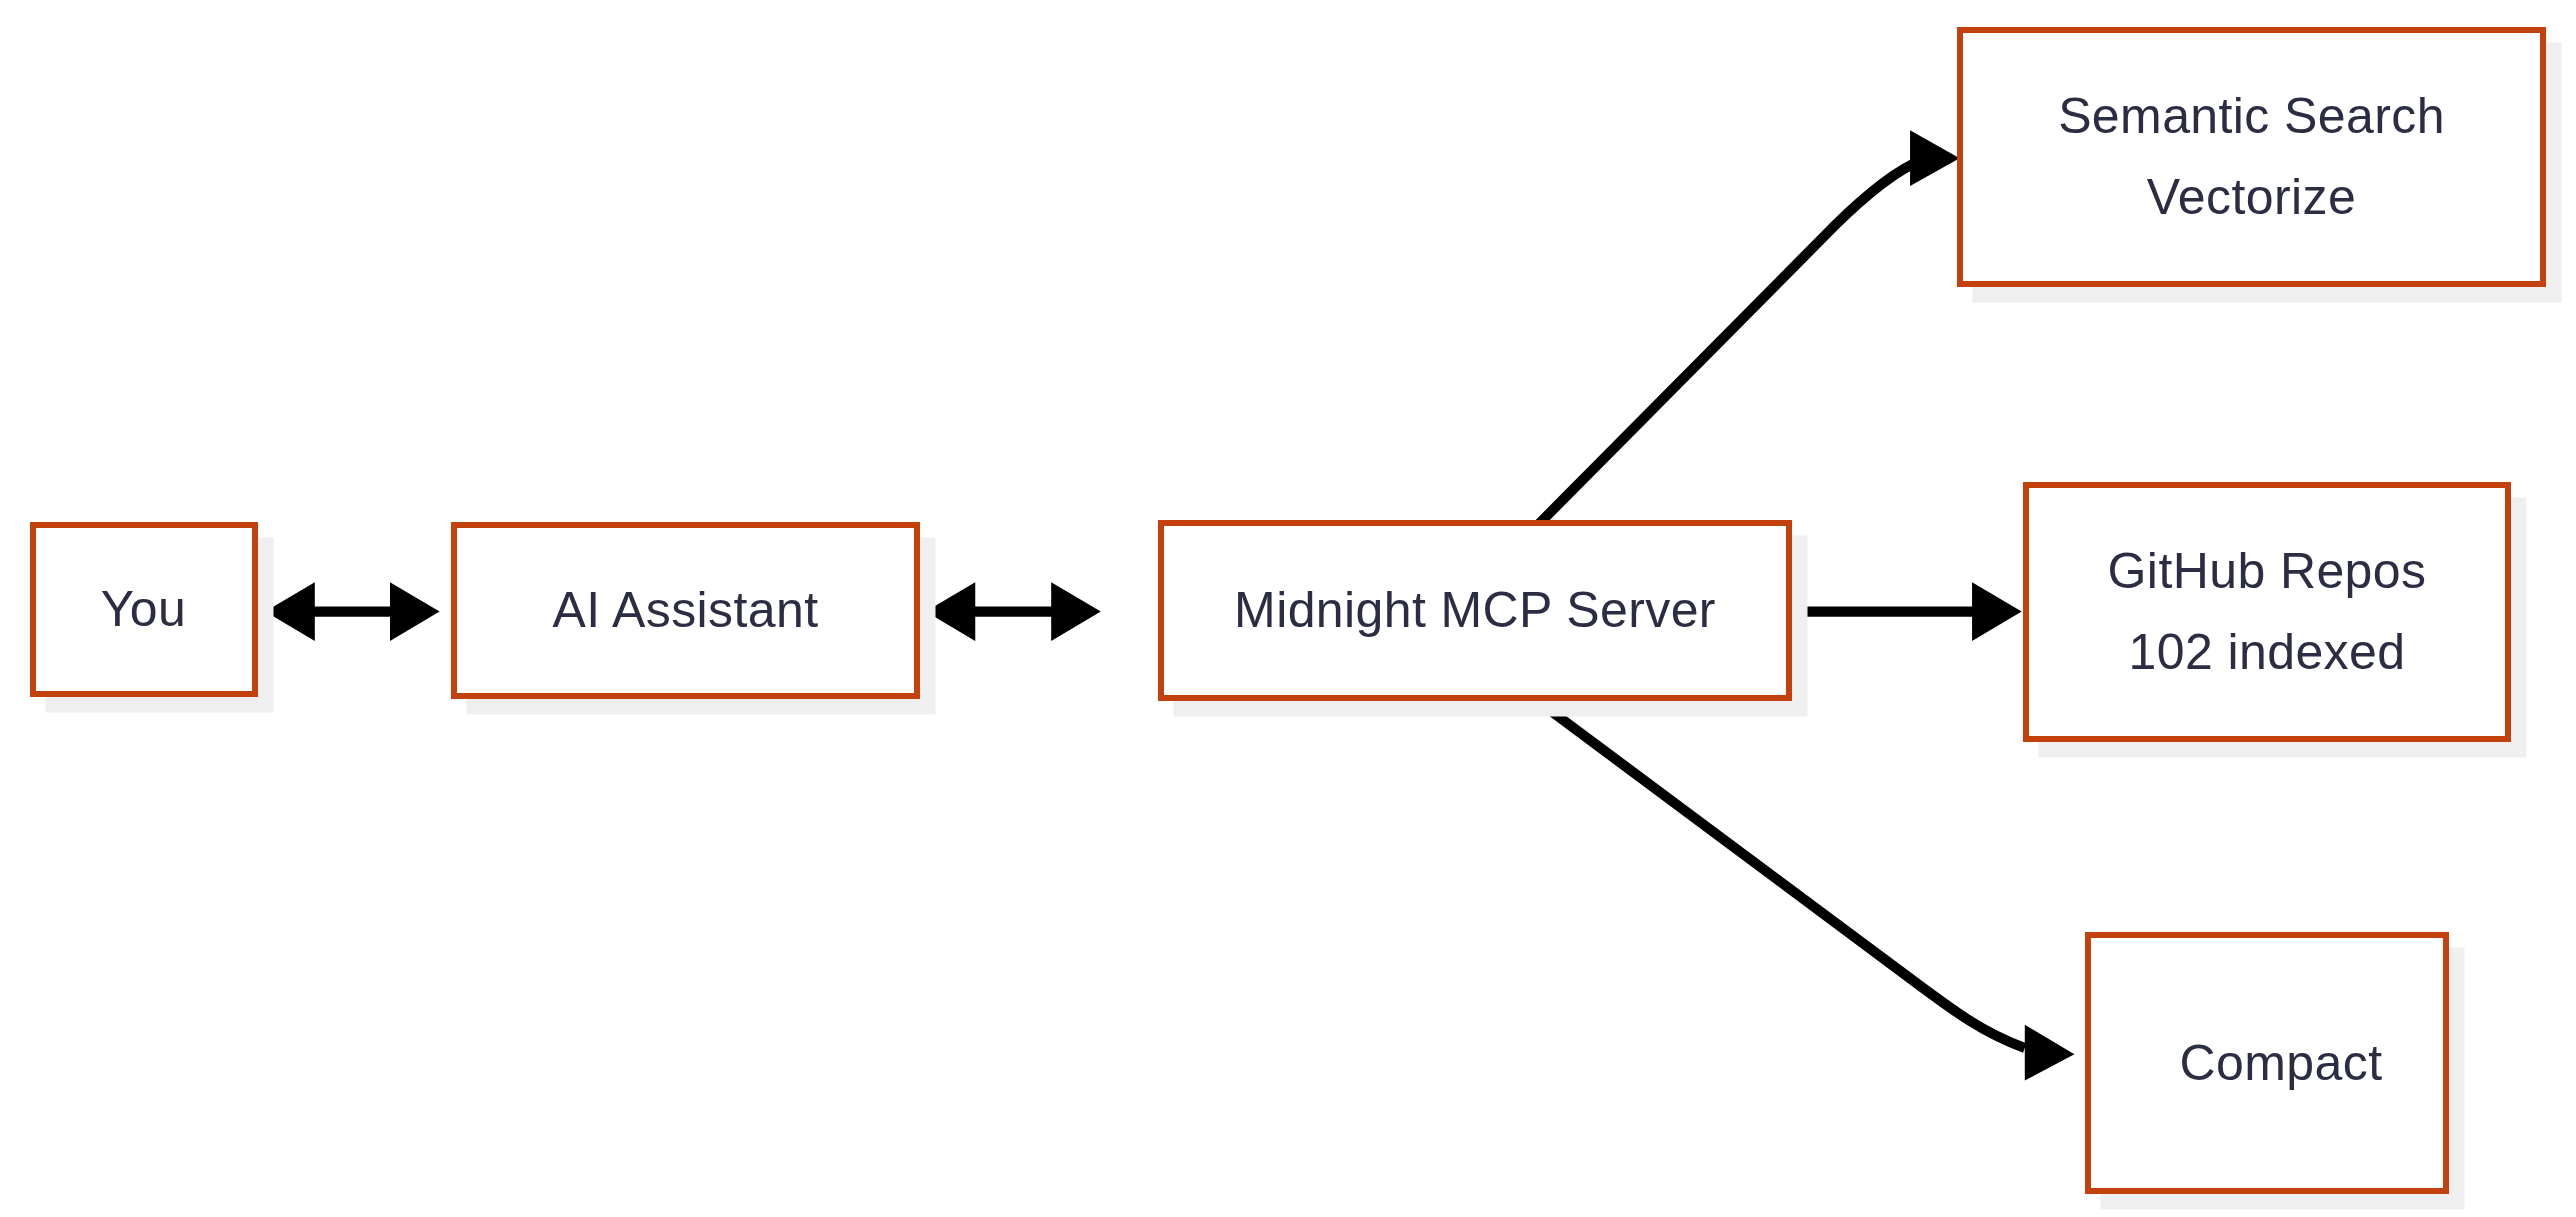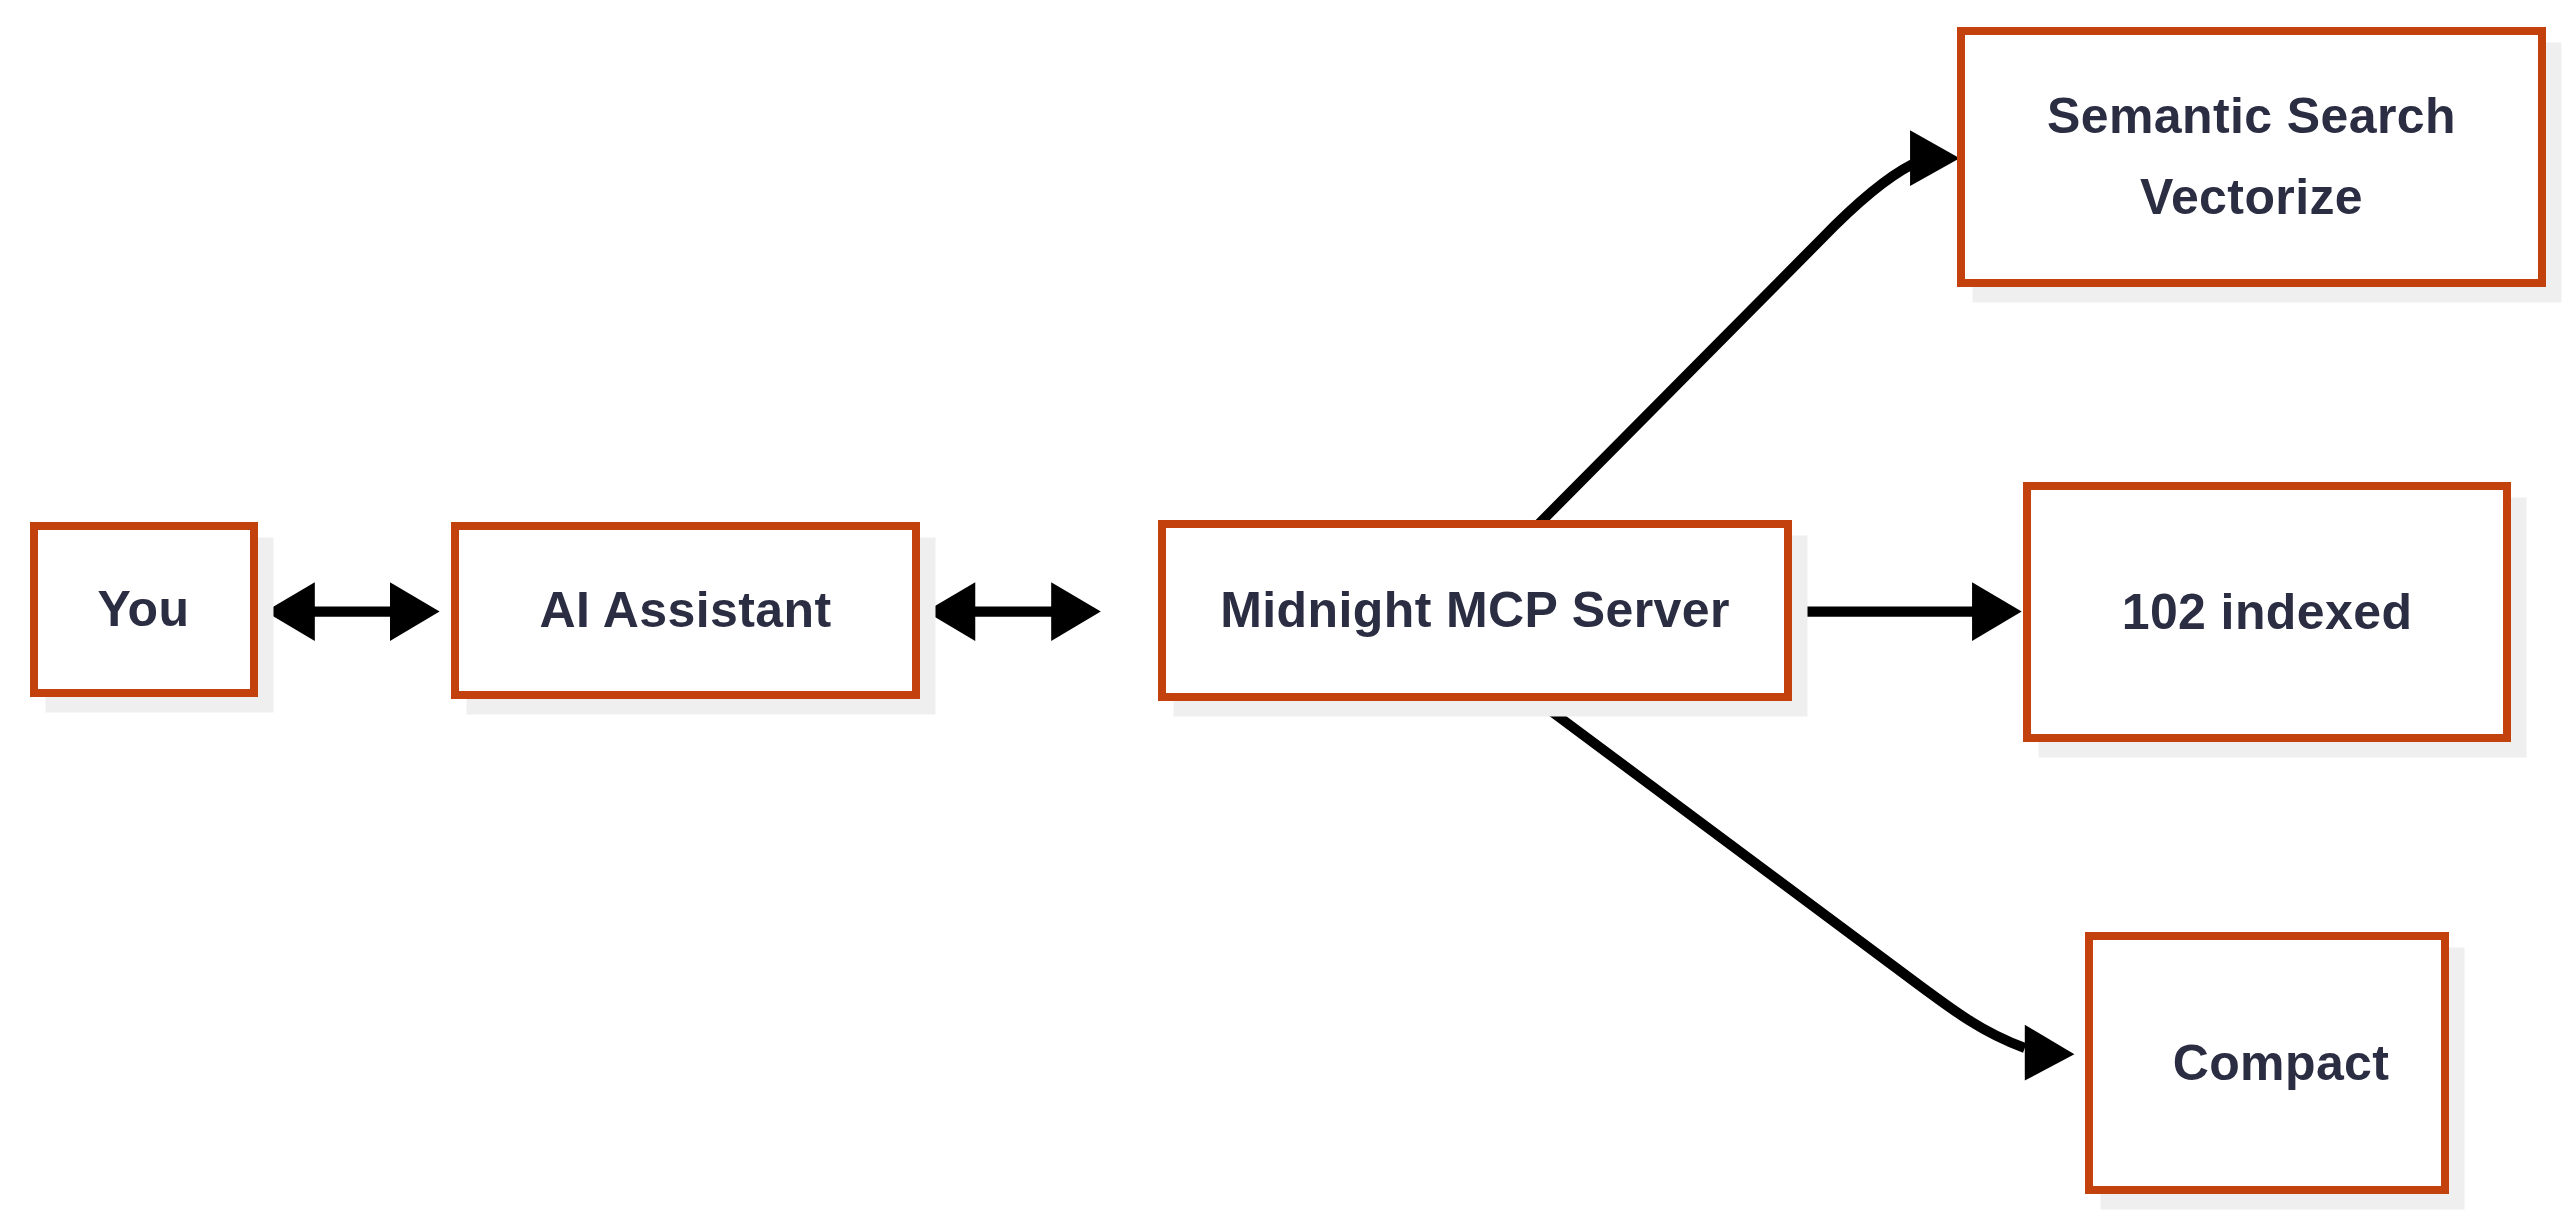--- a/index.html
+++ b/index.html
@@ -18,30 +18,30 @@
   #arrow-layer {
     position: absolute;
     left: 0; top: 0;
     width: 2576px;
     height: 1217px;
   }
   .node {
     position: absolute;
     box-sizing: border-box;
     background: #ffffff;
-    border: 8px solid #c2410c;
+    border: 6px solid #c2410c;
     box-shadow: 15.5px 15.5px 0 #efefef;
     display: flex;
     flex-direction: column;
     align-items: center;
     justify-content: center;
     text-align: center;
     color: #2b2d42;
     font-size: 50px;
-    font-weight: 700;
+    font-weight: 400;
     line-height: 1.62;
     letter-spacing: 0.4px;
     white-space: nowrap;
   }
   .node .line { display: block; }
   #node-you      { left: 29.5px;   top: 522px;  width: 228px; height: 175px; text-align: center; }
   #node-ai       { left: 451px;  top: 522px;  width: 469px; height: 177px; }
   #node-mcp      { left: 1158px; top: 520px;  width: 634px; height: 181px; }
   #node-semantic { left: 1957px; top: 27px;   width: 589px; height: 260px; }
   #node-github   { left: 2023px; top: 482px;  width: 488px; height: 260px; }
@@ -100,20 +100,21 @@
   <div class="node" id="node-mcp">
     <span class="line">Midnight MCP Server</span>
   </div>
 
   <div class="node" id="node-semantic">
     <span class="line">Semantic Search</span>
     <span class="line">Vectorize</span>
   </div>
 
   <div class="node" id="node-github">
+    <span class="line">GitHub Repos</span>
     <span class="line">102 indexed</span>
   </div>
 
   <div class="node" id="node-compact">
     <span class="line">Compact</span>
   </div>
 
 </div>
 
 

